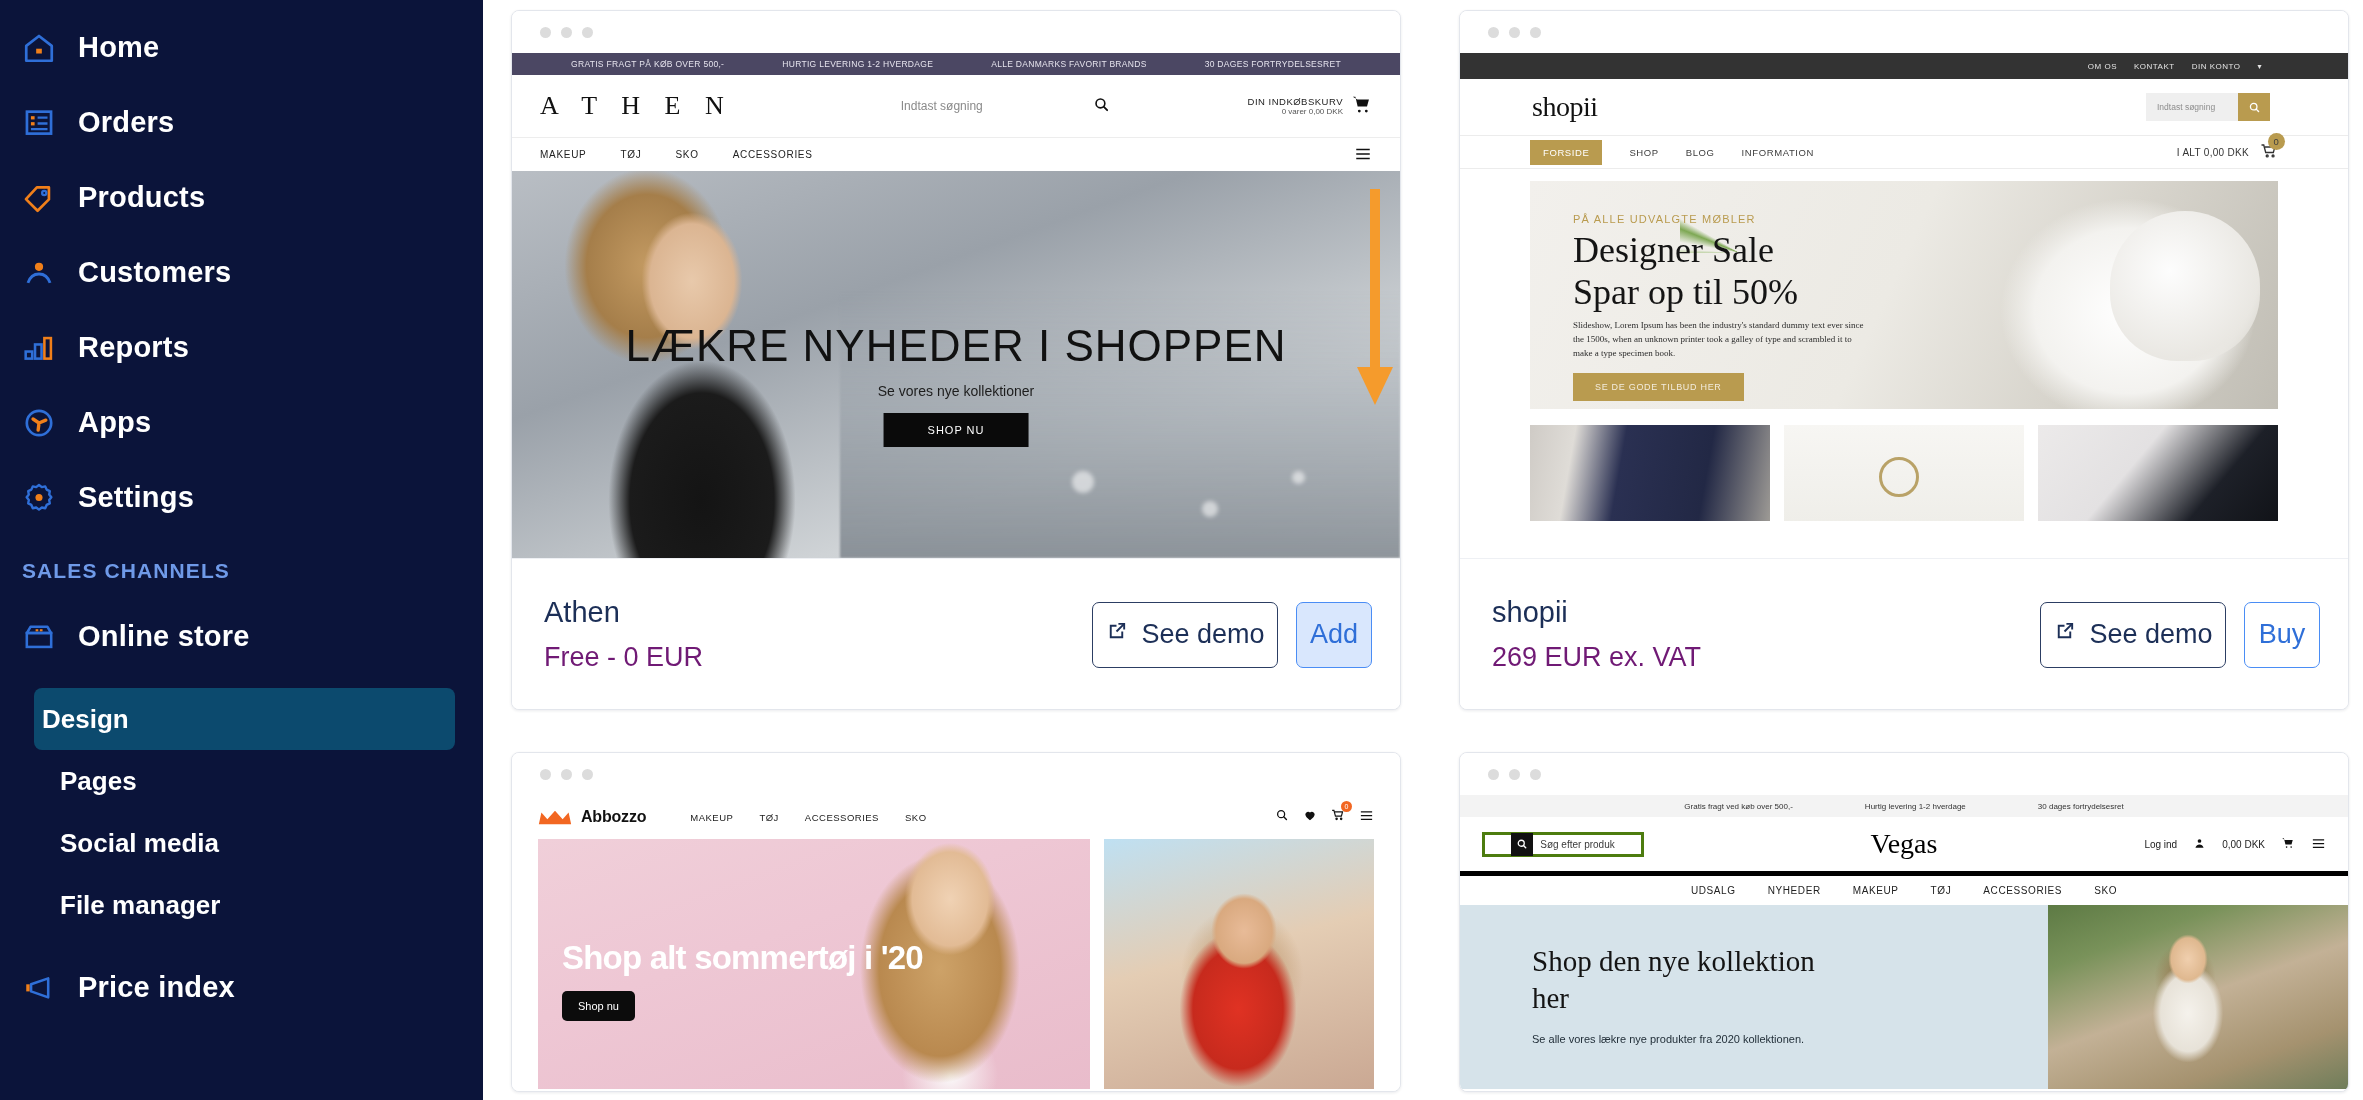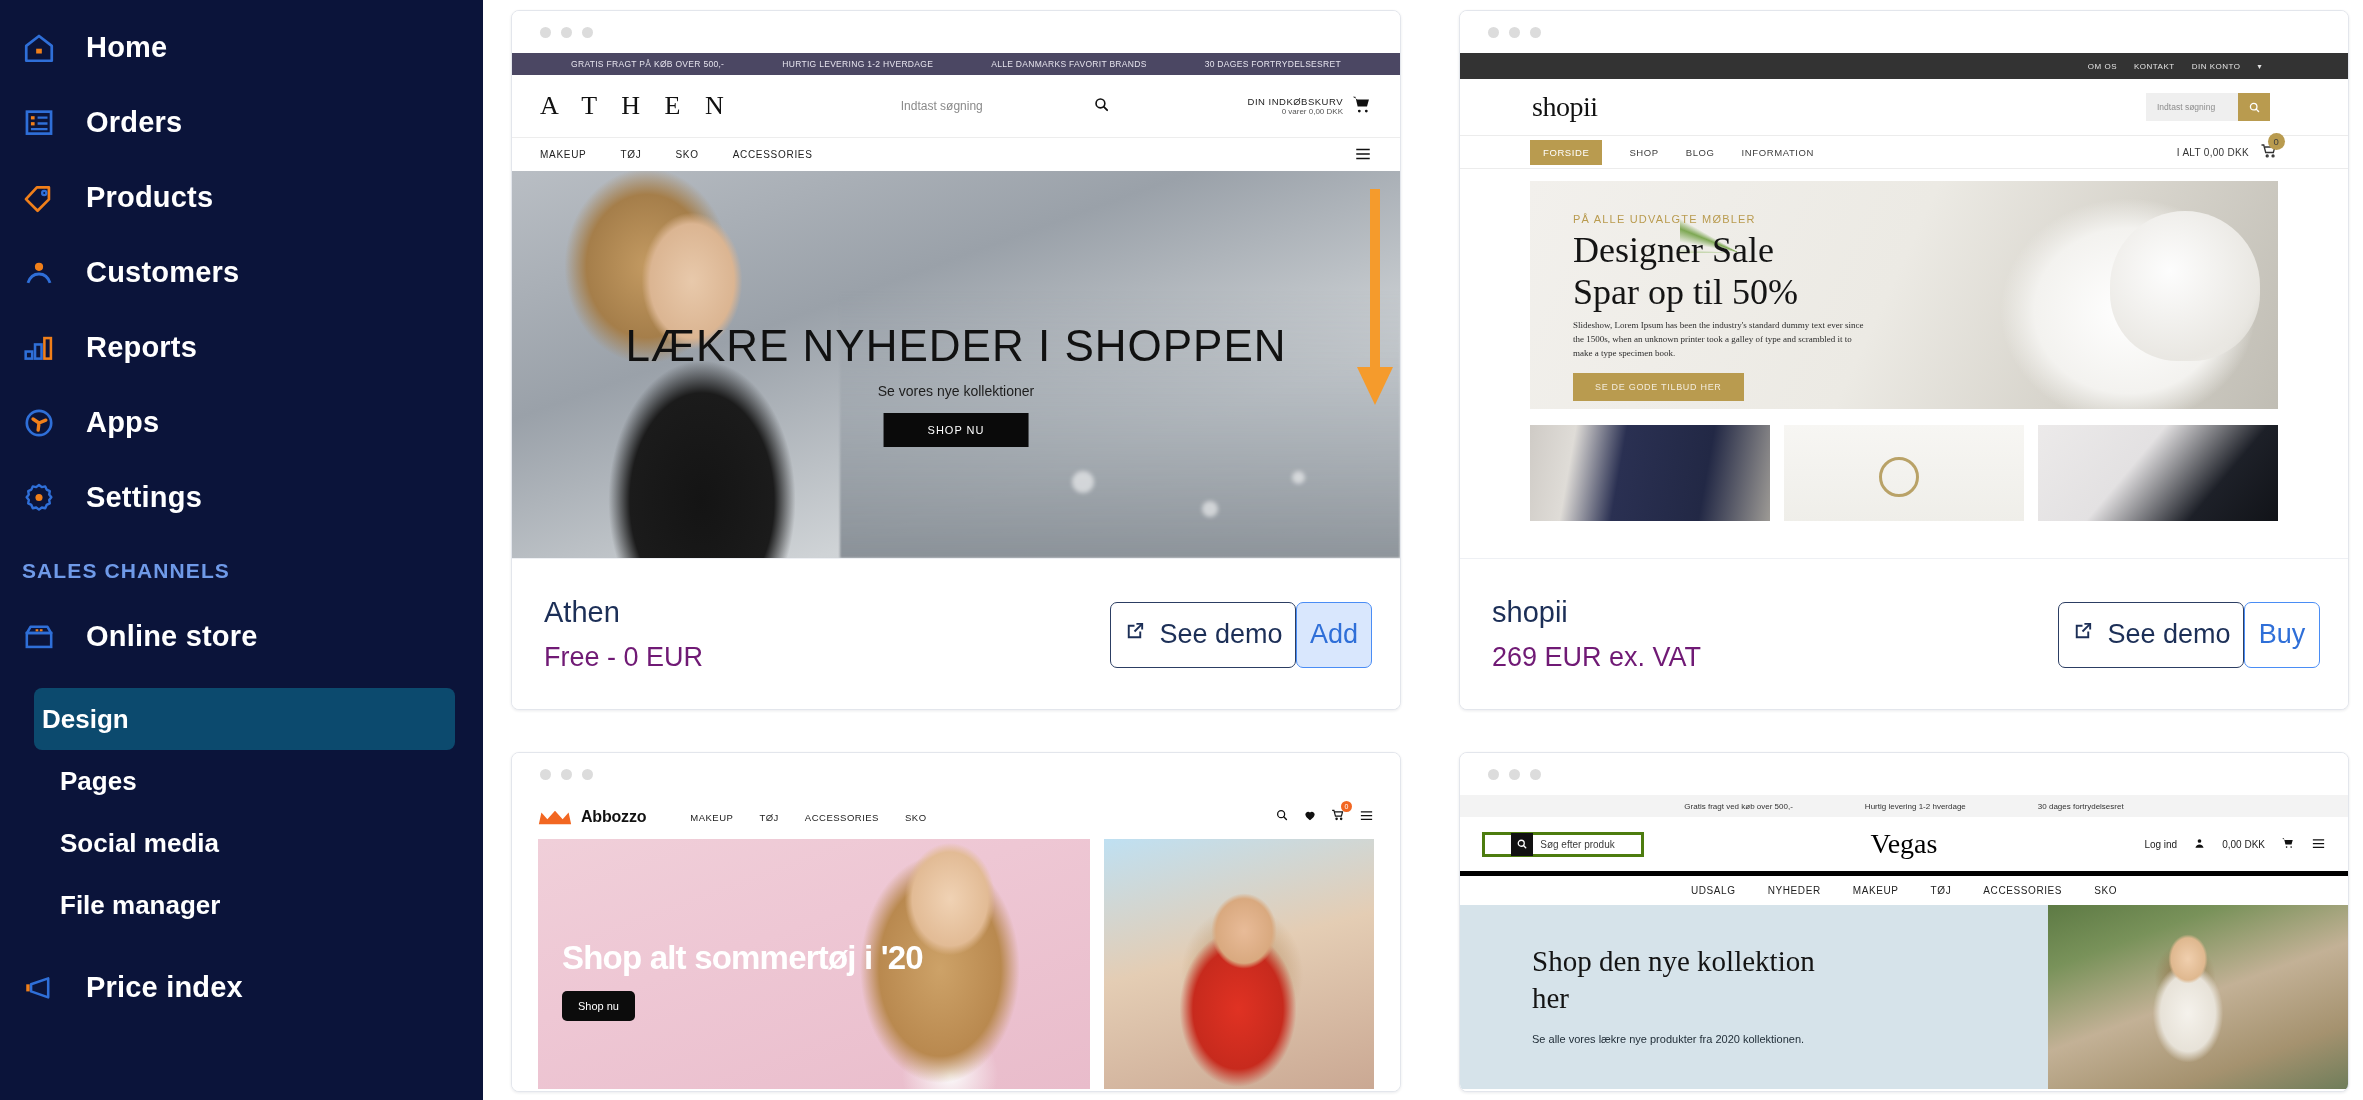--- a/index.html
+++ b/index.html
@@ -17,21 +17,21 @@
     background: #0b143a;
     flex: 0 0 483px;
     padding-top: 10px;
     position: relative;
     overflow: hidden;
   }
   .nav-item {
     display: flex; align-items: center;
     height: 75px;
     padding-left: 22px;
-    gap: 30px;
+    gap: 22px;
     cursor: pointer;
   }
   .nav-item .label {
     color: #ffffff;
     font-size: 29px;
     font-weight: bold;
     letter-spacing: 0.2px;
   }
   .ico { width: 34px; height: 34px; flex: 0 0 34px; display: block; }
   .section-head {
@@ -94,21 +94,21 @@
     height: 152px;
     display: flex; align-items: center;
     justify-content: space-between;
     padding: 0 28px 0 32px;
     border-top: 1px solid #eef0f4;
     background: #fff;
   }
   .theme-meta { display: flex; flex-direction: column; gap: 13px; }
   .theme-name { font-size: 29px; color: #1c2f57; }
   .theme-price { font-size: 27px; color: #701a75; text-align: right; }
-  .btn-row { display: flex; align-items: flex-end; }
+  .btn-row { display: flex; align-items: flex-end; gap: 18px; }
   .btn {
     display: flex; align-items: center; justify-content: center;
     gap: 13px;
     height: 66px;
     border-radius: 7px;
     font-size: 27px;
     cursor: pointer;
     background: #fff;
   }
   .btn-demo { width: 186px; border: 1.5px solid #2c3e63; color: #1c2f57; }

